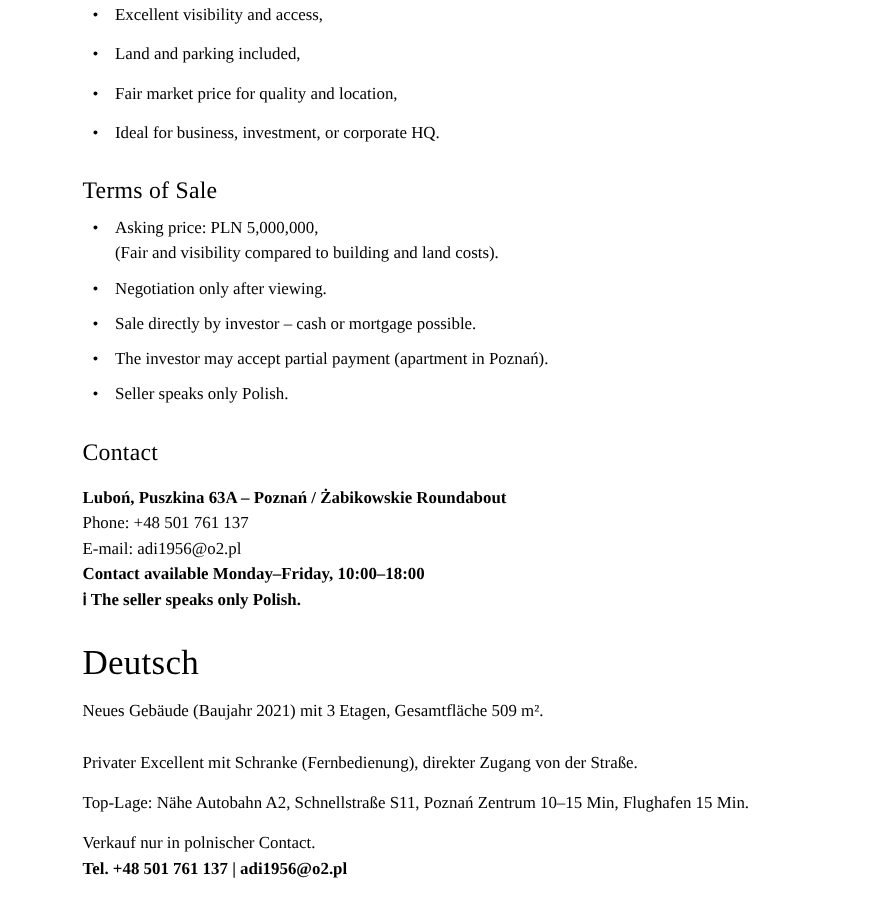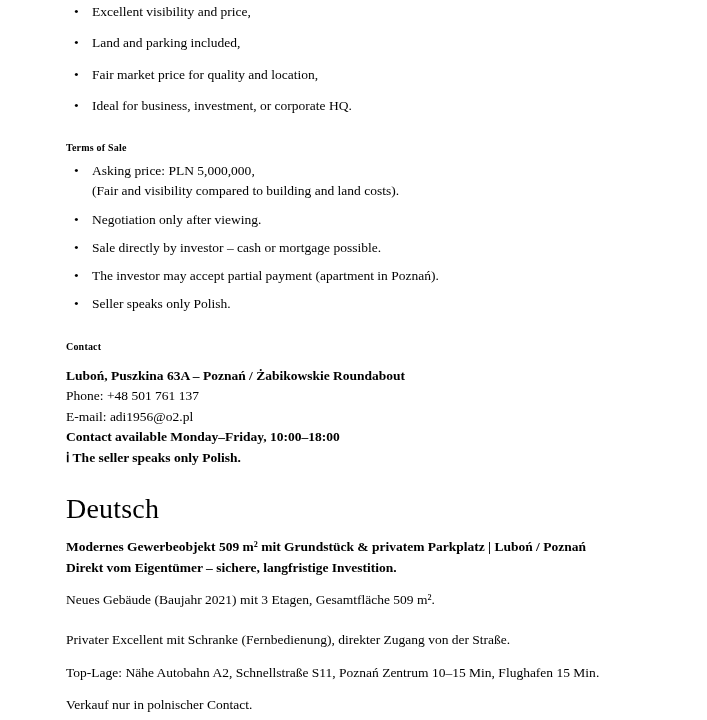--- a/index.html
+++ b/index.html
@@ -40,22 +40,22 @@
     font-size: 13.5px;
     line-height: 1.5;
   }
   .top-list {
     margin-top: 2px;
   }
   .top-list li {
     margin-bottom: 11px;
   }
   h2.section-head {
-    font-size: 10px;
-    font-weight: bold;
+    font-size: 19px;
+    font-weight: normal;
     margin: 26px 0 8px 0;
     letter-spacing: 0.2px;
   }
   h1.lang-head {
     font-size: 28px;
     font-weight: normal;
     margin: 26px 0 12px 0;
     letter-spacing: 0.2px;
   }
   .terms-list li {
@@ -95,21 +95,21 @@
   }
 </style>
 </head>
 <body>
 
 <div class="page">
 
   <ul class="bullet-list top-list">
     <li>
       <span class="bullet-dot">•</span>
-      <span>Excellent visibility and price,</span>
+      <span>Excellent visibility and access,</span>
     </li>
     <li>
       <span class="bullet-dot">•</span>
       <span>Land and parking included,</span>
     </li>
     <li>
       <span class="bullet-dot">•</span>
       <span>Fair market price for quality and location,</span>
     </li>
     <li>
@@ -150,24 +150,20 @@
     <div class="bold-line">Luboń, Puszkina 63A – Poznań / Żabikowskie Roundabout</div>
     <div><b>Phone:</b><span> +48 501 761 137</span></div>
     <div><b>E-mail:</b><span> adi1956@o2.pl</span></div>
     <div class="bold-line">Contact available Monday–Friday, 10:00–18:00</div>
     <div class="bold-line">ℹ The seller speaks only Polish.</div>
   </div>
 
   <h1 class="lang-head">Deutsch</h1>
 
   <div class="de-block">
-    <p class="de-head-para">
-      <span>Modernes Gewerbeobjekt 509 m² mit Grundstück &amp; privatem Parkplatz | Luboń / Poznań</span><br>
-      <span>Direkt vom Eigentümer – sichere, langfristige Investition.</span>
-    </p>
     <p>
       <span>Neues Gebäude (Baujahr 2021) mit 3 Etagen, Gesamtfläche 509 m².</span><br>
       <br>
       <span>Privater Excellent mit Schranke (Fernbedienung), direkter Zugang von der Straße.</span>
     </p>
     <p>
       <span>Top-Lage: Nähe </span><b>Autobahn A2, Schnellstraße S11, Poznań Zentrum 10–15 Min, Flughafen 15 Min</b><span>.</span>
     </p>
     <p class="tight">
       <span>Verkauf </span><b>nur in polnischer Contact.</b>

